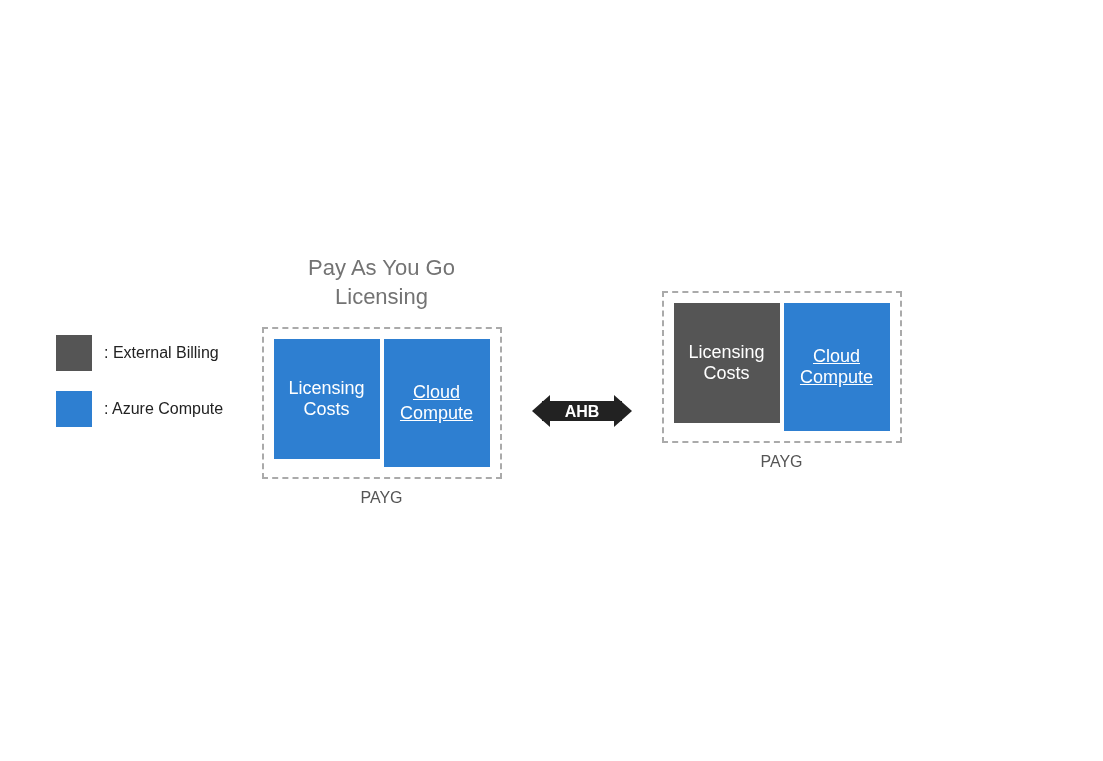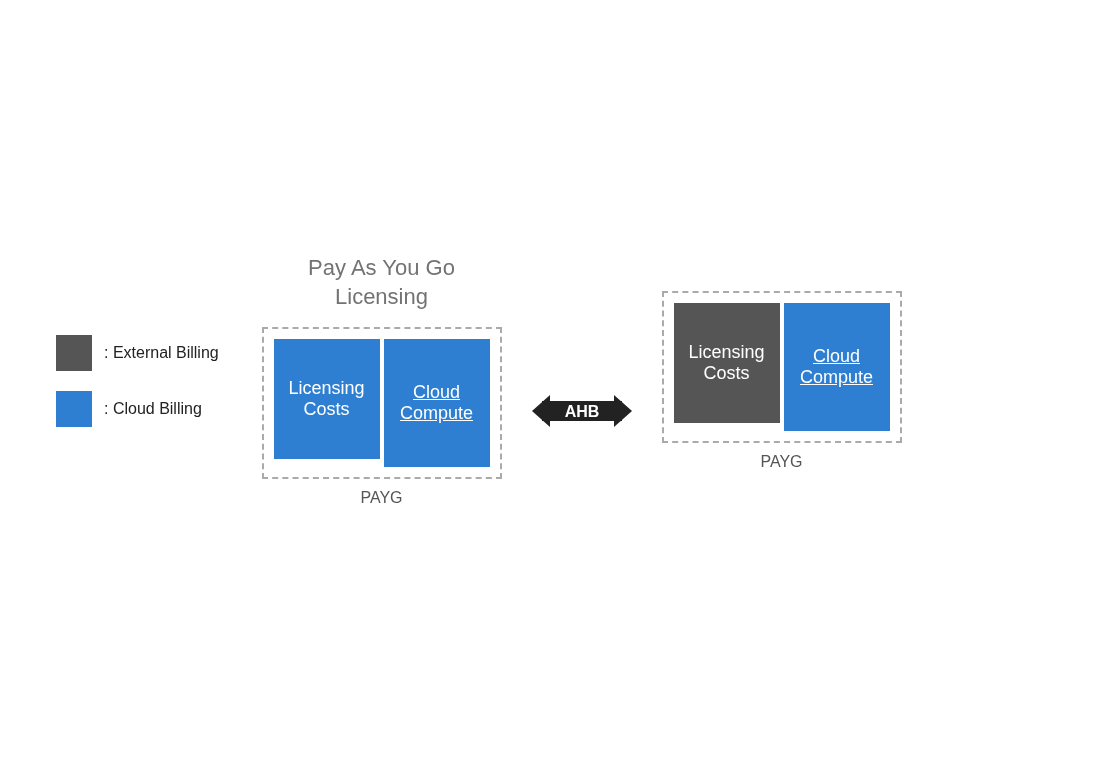--- a/index.html
+++ b/index.html
@@ -130,21 +130,21 @@
 
 <div class="main-container">
 
   <div class="legend">
     <div class="legend-item">
       <div class="legend-swatch dark"></div>
       <span class="legend-text">: External Billing</span>
     </div>
     <div class="legend-item">
       <div class="legend-swatch blue"></div>
-      <span class="legend-text">: Cloud Billing</span>
+      <span class="legend-text">: Azure Compute</span>
     </div>
   </div>
 
   <div class="diagram">
 
     <div class="column">
       <div class="column-title">Pay As You Go<br>Licensing</div>
       <div class="dashed-box">
         <div class="block blue short">
           <span>Licensing Costs</span>

